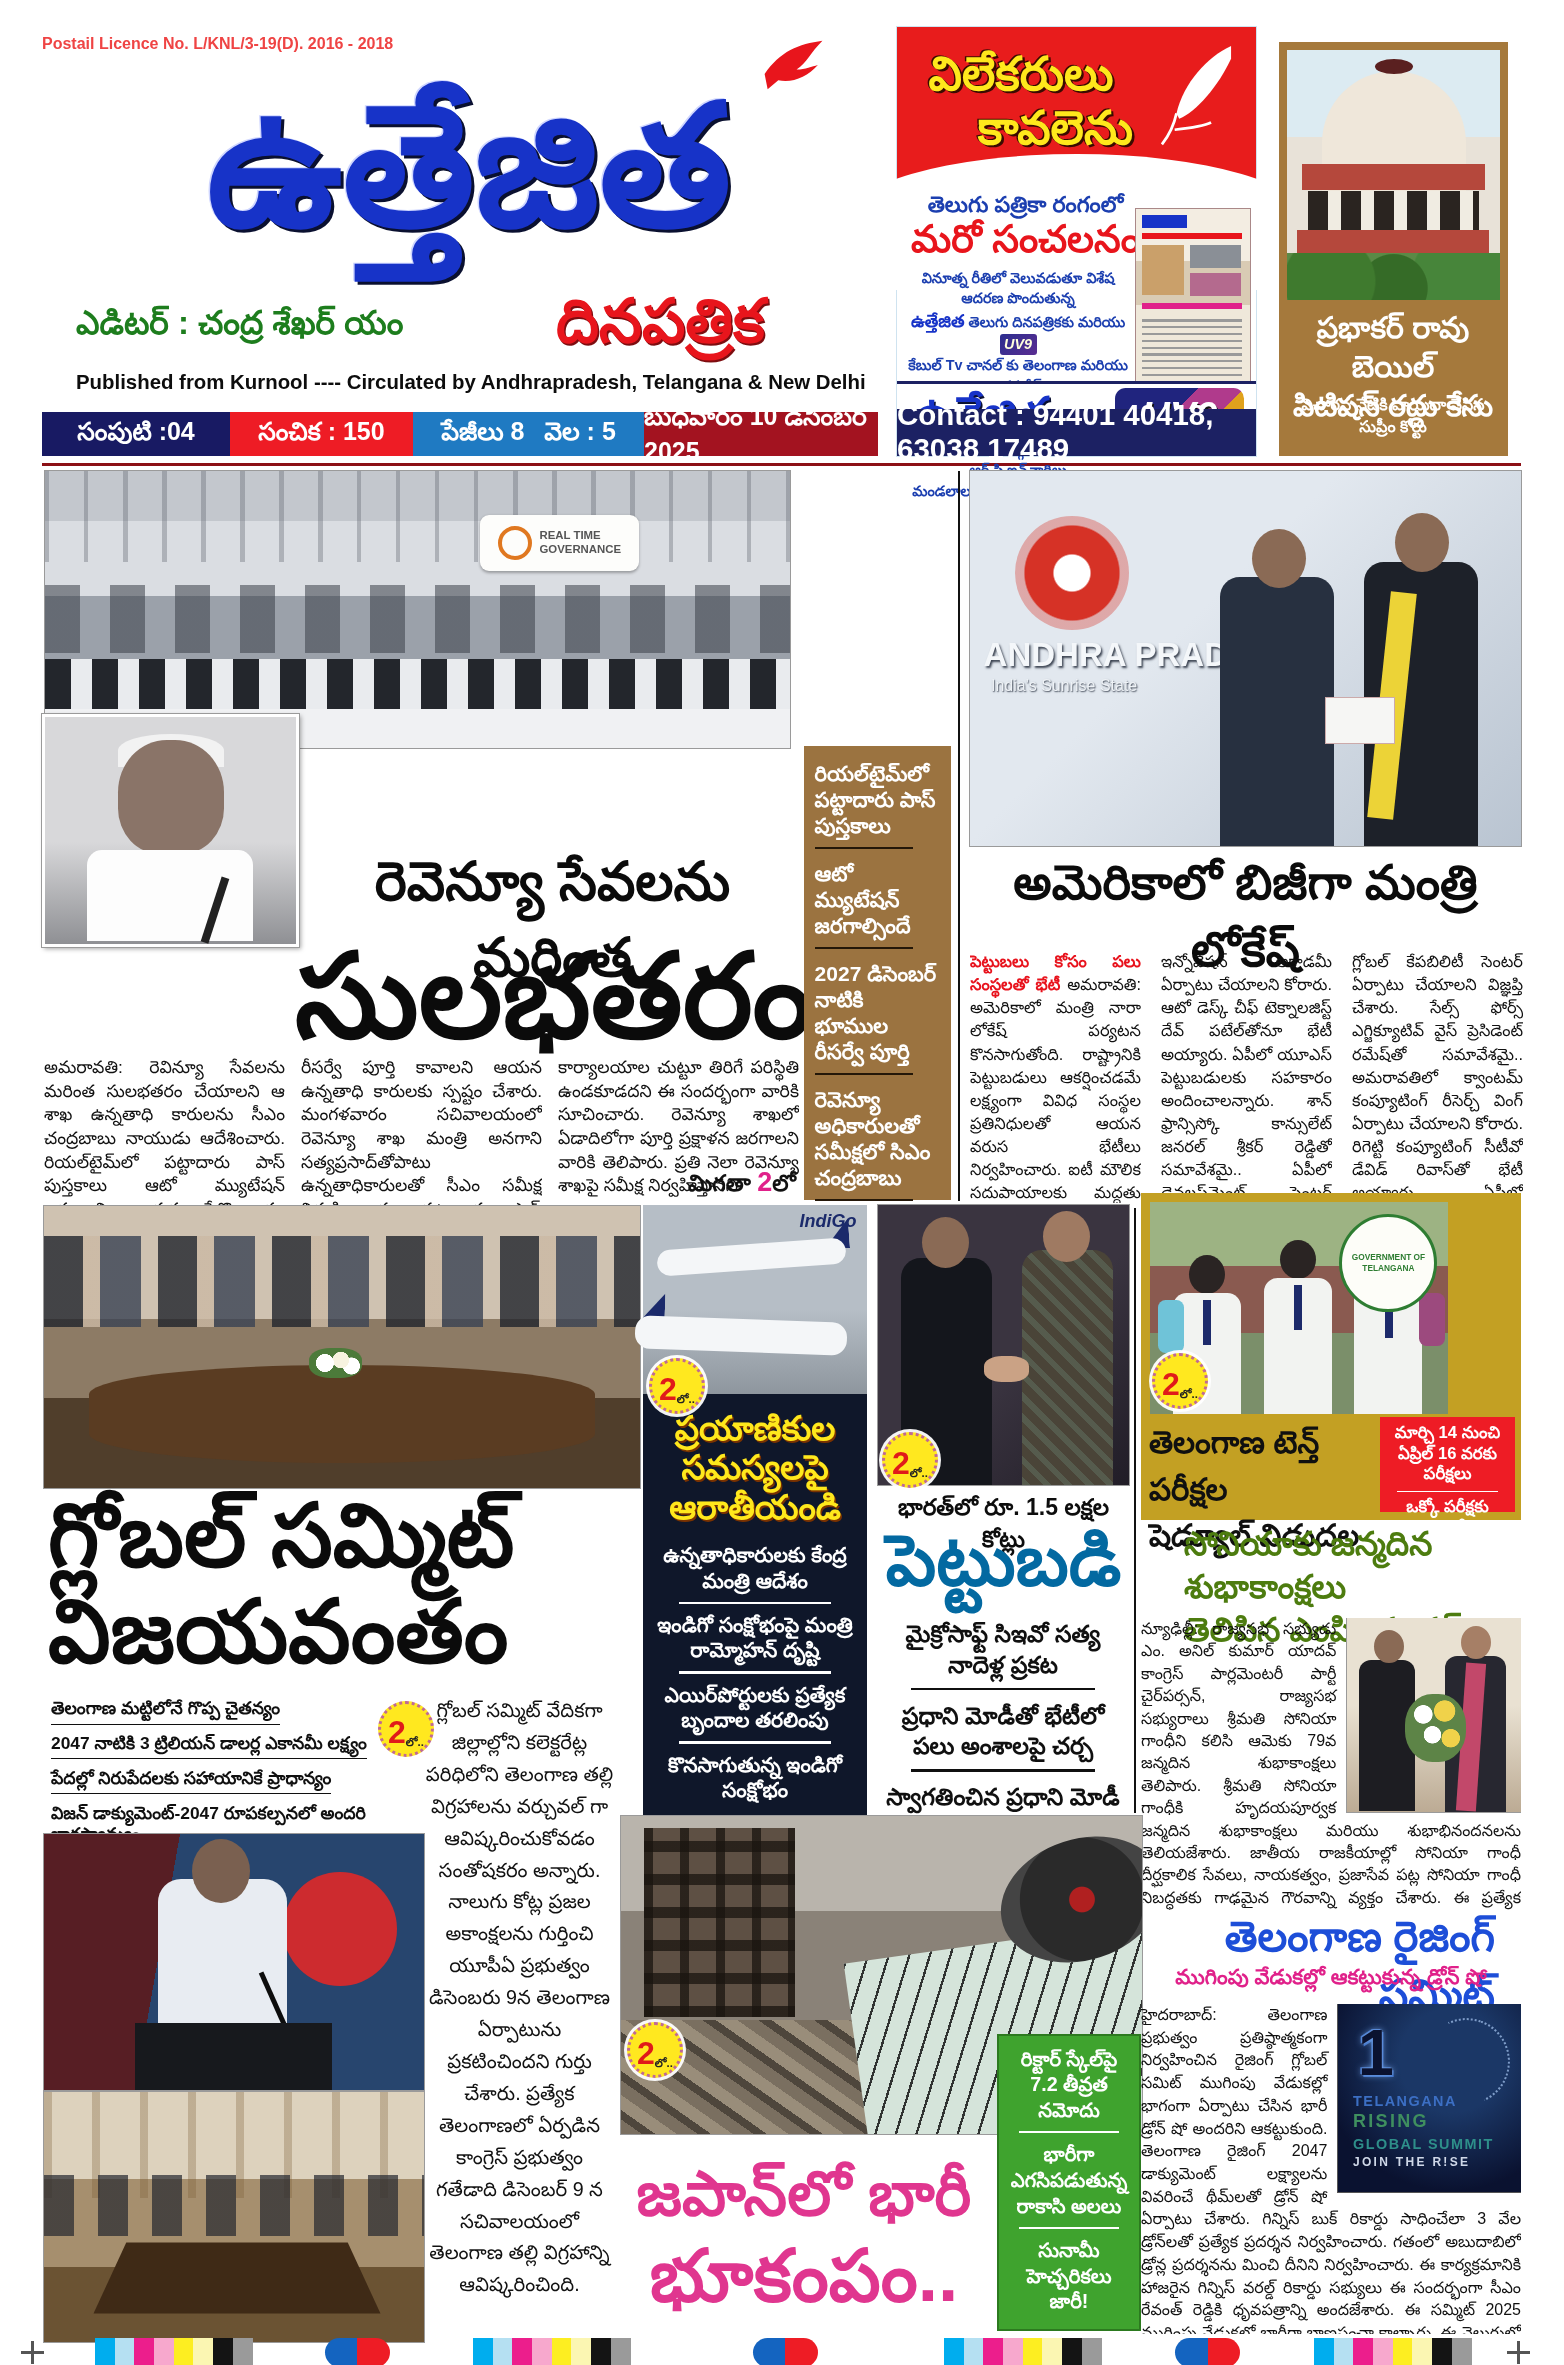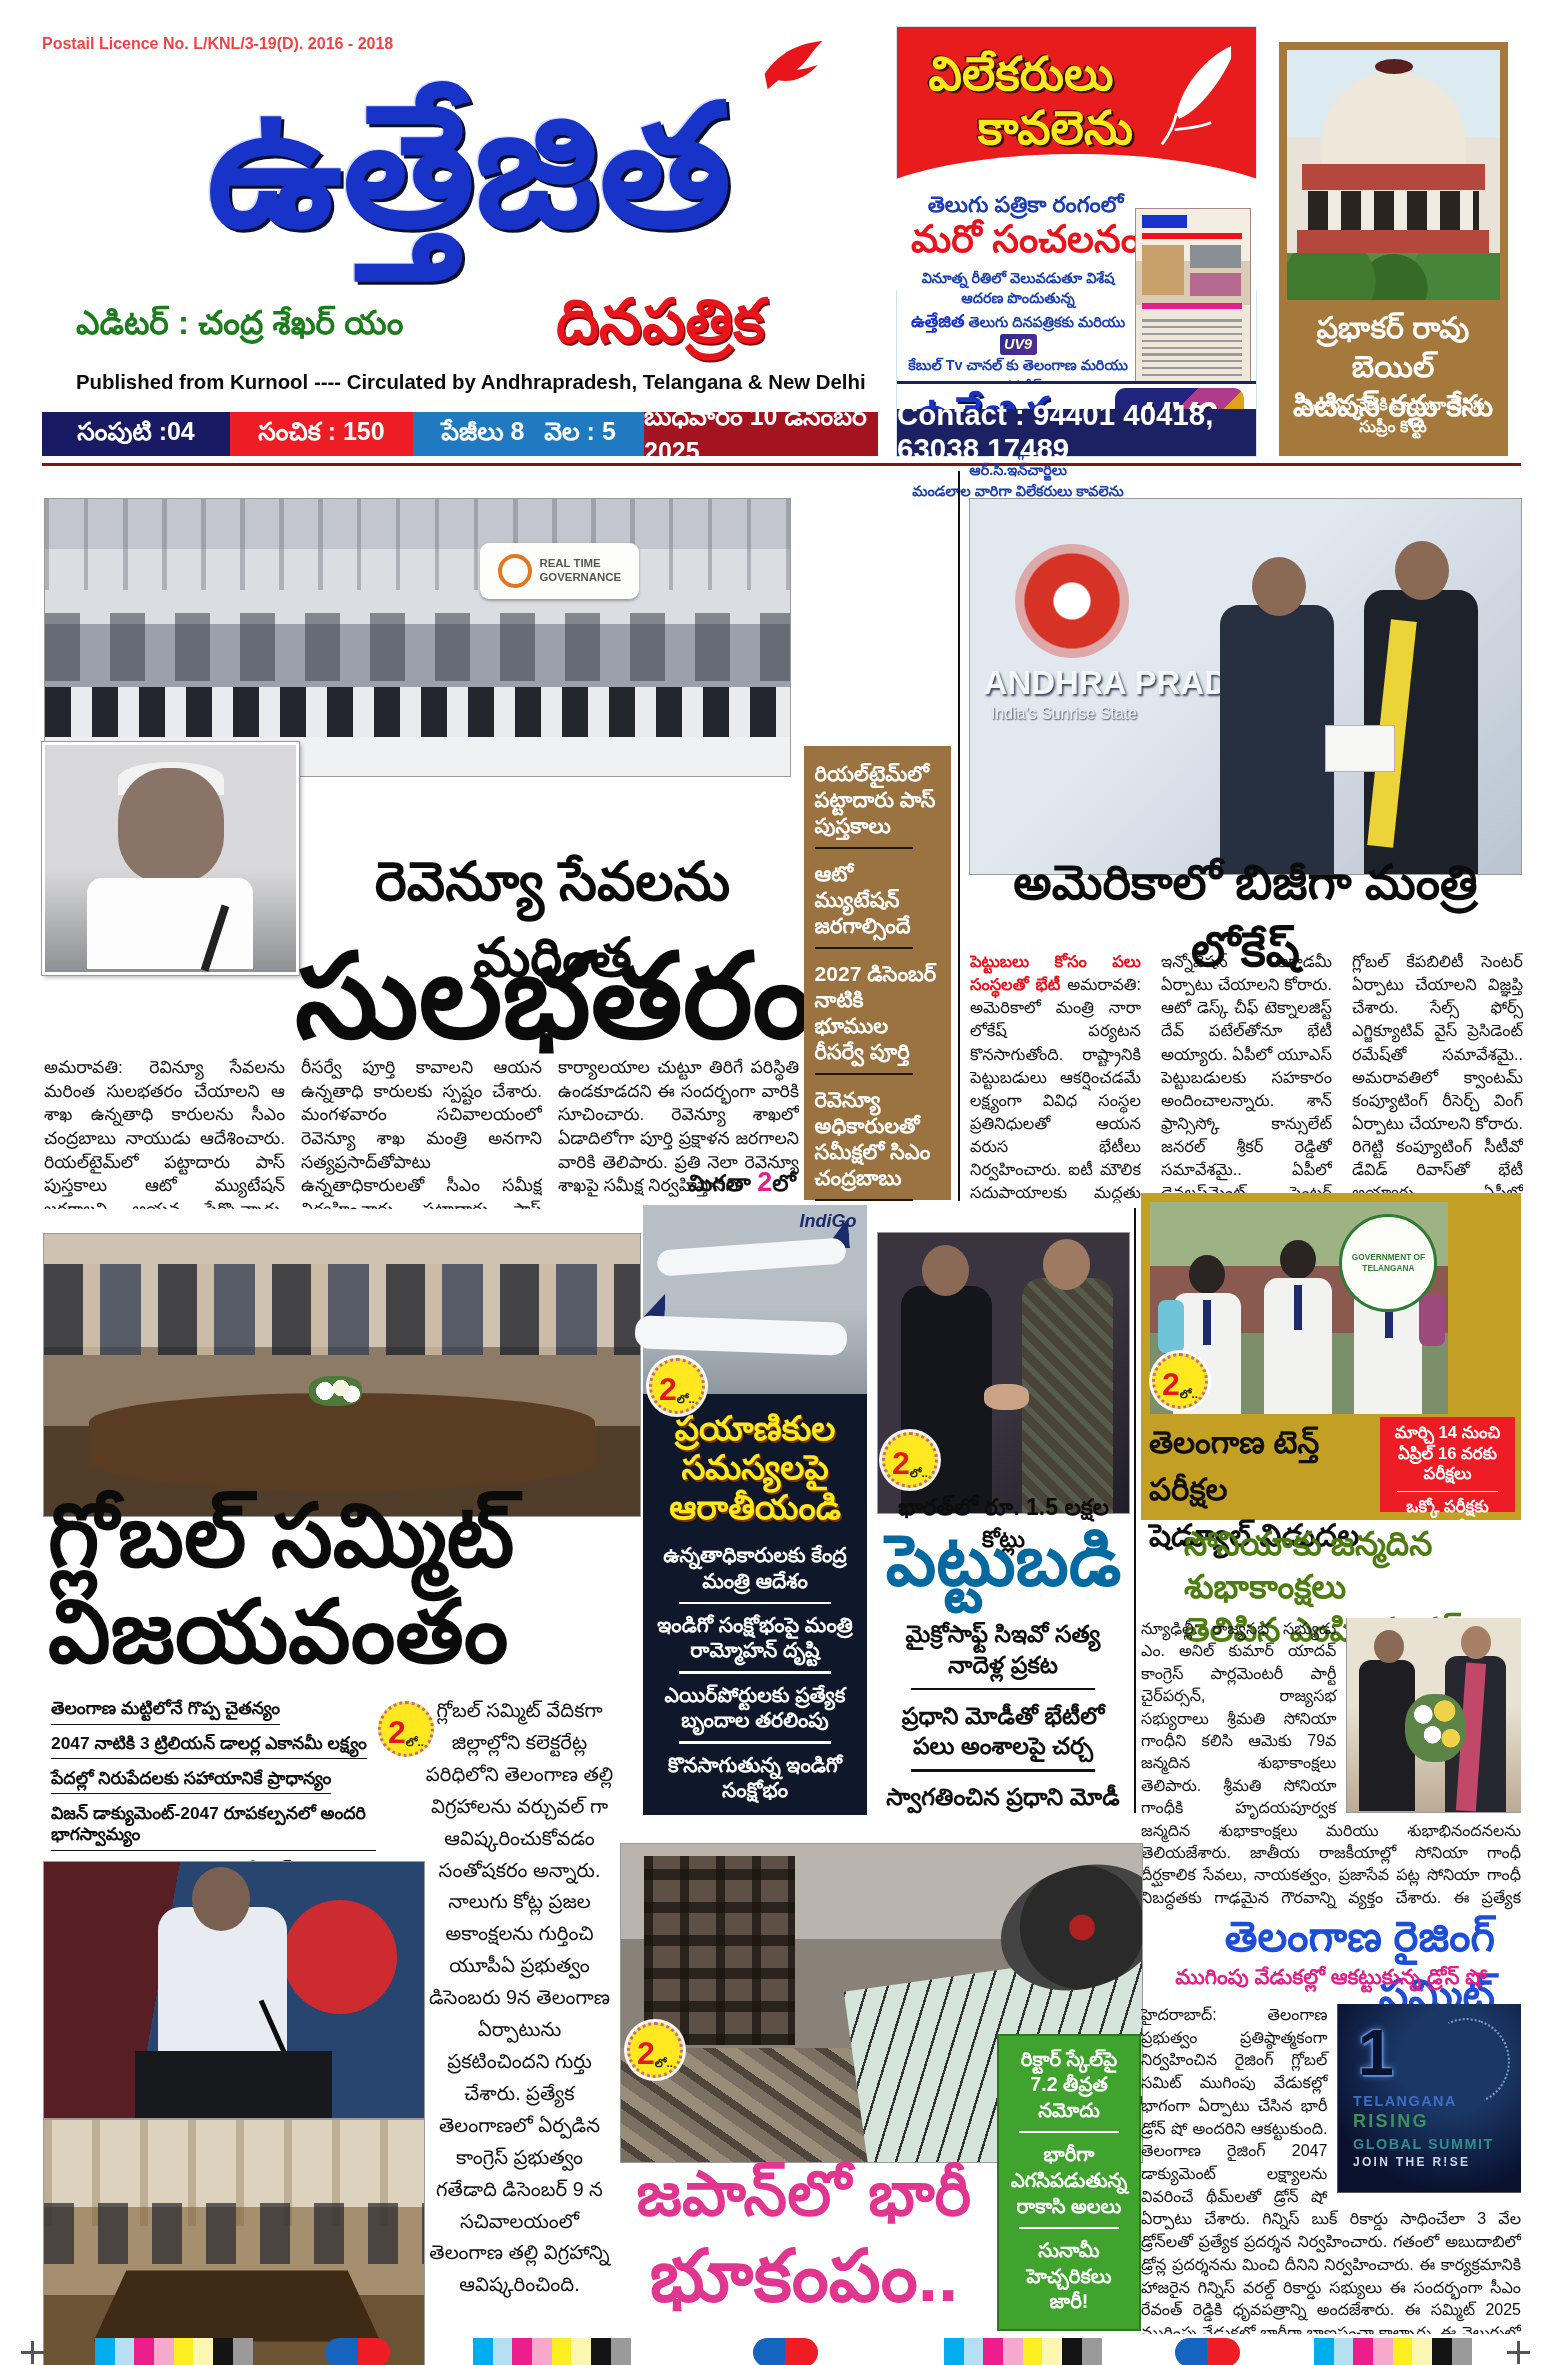--- a/index.html
+++ b/index.html
@@ -1,20 +1,20 @@
 <!DOCTYPE html>
 <html style="font-size:12px"><head>
 <meta charset="utf-8">
 <title>Newspaper</title>
 <style>
   html,body{margin:0;padding:0;background:#e8e8e8;font-family:"Liberation Sans",sans-serif;}
   #paper{position:relative;width:1564px;height:2366px;background:#ffffff;margin:0 auto;overflow:hidden;}
   .abs{position:absolute;}
   .just{text-align:justify;}
-  .photo{overflow:hidden;outline:0.8px solid #9a9a9a;margin-top:28px;}
+  .photo{overflow:hidden;outline:0.8px solid #9a9a9a;}
 
   
   .licence{left:42px;top:35px;font-size:16px;font-weight:bold;color:#ef4444;}
   .masthead{left:53px;top:39px;width:832px;height:265px;font-size:170px;line-height:254px;
     font-weight:bold;color:#1733c8;text-align:center;white-space:nowrap;
     text-shadow:3px 3px 0 #0a1030, -1.5px -1.5px 0 #cfd6ff;}
   .editor{left:76px;top:304px;font-size:33px;font-weight:bold;color:#1d7d1d;}
   .dina{left:556px;top:286px;font-size:61px;font-weight:bold;color:#e8151c;text-shadow:1.5px 1.5px 0 #7d0d10;}
   .published{left:76px;top:371px;font-size:20.4px;font-weight:bold;color:#0d0d0d;}
   .infobar{left:42px;top:412px;width:836px;height:44px;display:flex;color:#fff;font-weight:bold;}

